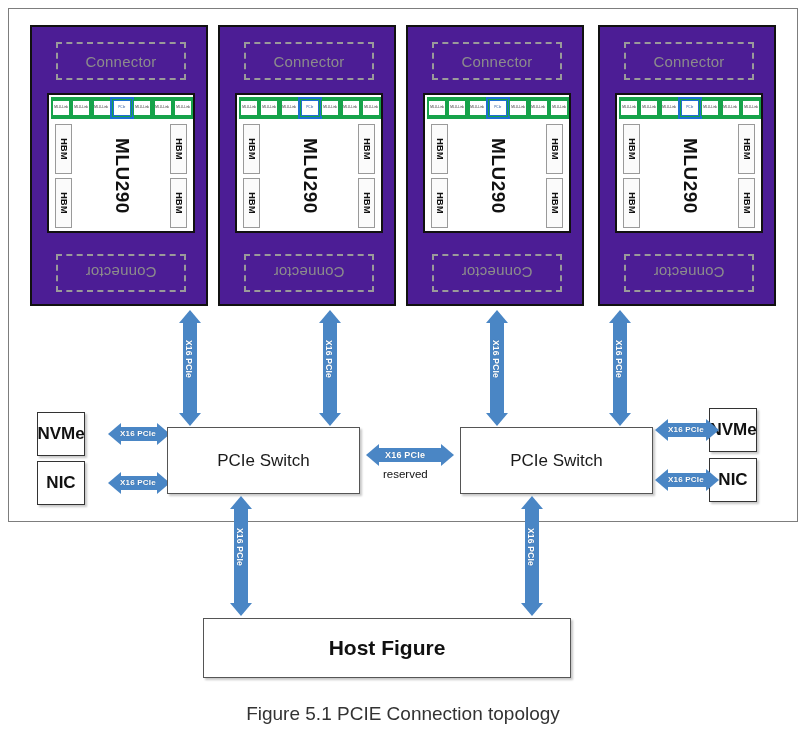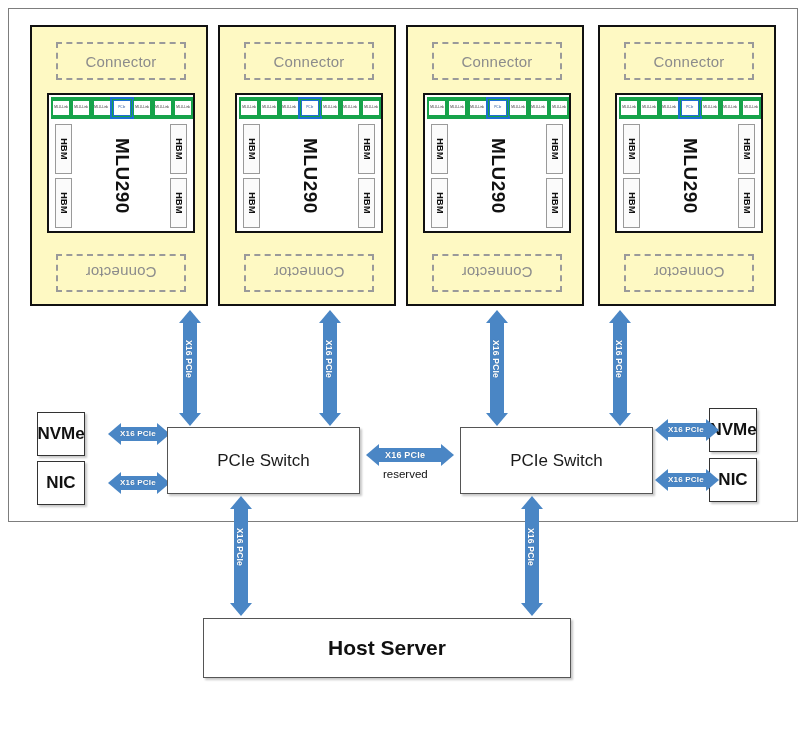--- a/index.html
+++ b/index.html
@@ -7,21 +7,21 @@
        font-family:"Liberation Sans","DejaVu Sans",sans-serif;
        -webkit-font-smoothing:antialiased;}
   #stage{position:absolute;left:0;top:0;width:806px;height:739px;overflow:hidden;}
 
   
   .chassis{position:absolute;left:8px;top:8px;width:790px;height:514px;
            border:1.5px solid #7d7d7d;background:#fff;box-sizing:border-box;}
 
   
   .board{position:absolute;top:25px;width:178px;height:281px;
-         border:2.5px solid #111;background:#fef9c3;box-sizing:border-box;}
+         border:2.5px solid #111;background:#4c1d95;box-sizing:border-box;}
   .board.b1{left:30px;} .board.b2{left:218px;}
   .board.b3{left:406px;} .board.b4{left:598px;}
 
   .connector{position:absolute;left:24px;width:130px;height:38px;
              border:2px dashed #9a9a9a;box-sizing:border-box;
              display:flex;align-items:center;justify-content:center;
              color:#8c8c8c;font-size:15px;letter-spacing:.2px;}
   .connector.top{top:15px;}
   .connector.bottom{top:227px;transform:rotate(180deg);}
 
@@ -388,17 +388,18 @@
     <div class="lbl vlabel" style="left:245px;top:528px;">X16 PCIe</div>
   </div>
   <div class="arrow">
     <div class="vhead-up" style="left:521px;top:496px;"></div>
     <div class="vbar" style="left:525px;top:508px;width:14px;height:96px;"></div>
     <div class="vhead-dn" style="left:521px;top:603px;"></div>
     <div class="lbl vlabel" style="left:536px;top:528px;">X16 PCIe</div>
   </div>
 
   <div class="host">
-    <span>Host Server</span>
-  </div>
-
+    <span>Host Figure</span>
+  </div>
+
+  <div class="caption">Figure 5.1 PCIE Connection topology</div>
 
 </div>
 
 </body></html>

